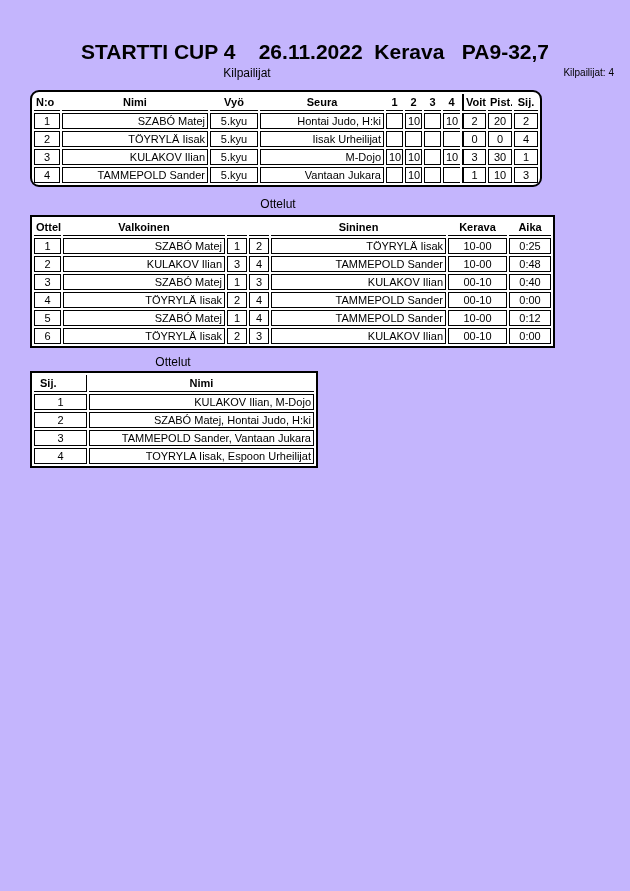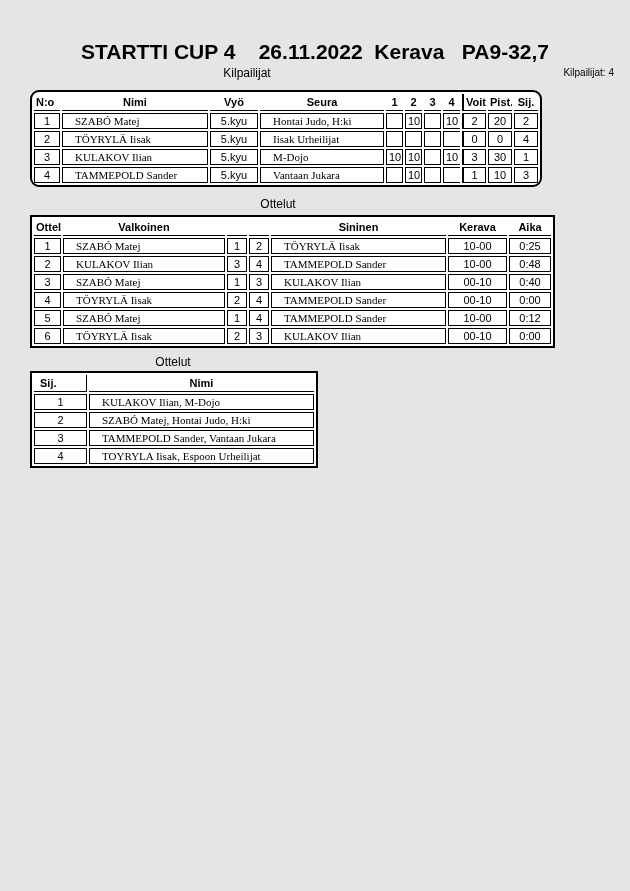--- a/index.html
+++ b/index.html
@@ -2,21 +2,21 @@
 <html><head>
 <meta charset="utf-8">
 <style>
   * { box-sizing: border-box; margin: 0; padding: 0; }
   html, body { background: #ffffff; }
   body { font-family: "Liberation Sans", sans-serif; color: #000; }
   .page {
     position: relative;
     width: 630px;
     height: 891px;
-    background: #e5e5e5;
+    background: #c4b5fd;
     overflow: hidden;
   }
   .doc-title {
     position: absolute;
     top: 40px;
     left: 0;
     width: 630px;
     text-align: center;
     font-size: 21px;
     font-weight: bold;
@@ -64,21 +64,21 @@
   }
   table.t td {
     border: 1px solid #000;
     height: 16px;
     text-align: center;
     padding: 0 2px;
     white-space: nowrap;
     overflow: hidden;
   }
   table.t .al  { text-align: left; padding-left: 2px; }   
-  table.t td.l { text-align: left; padding-left: 12px; font-family: Liberation Serif, serif; }   
+  table.t td.l { text-align: right; padding-left: 12px; }   
   table.t th.sijhdr { text-align: left; padding-left: 6px; border-right: 1px solid #000; }
   
   .t1 th.grpL, .t1 td.grpL { border-left: 2px solid #000; }
   .t1 td.noR { border-right: none; }
 </style>
 </head>
 <body>
 
 <div class="page">
 

